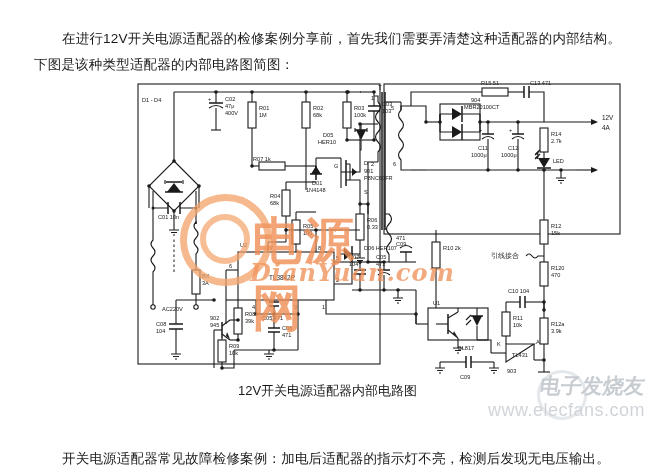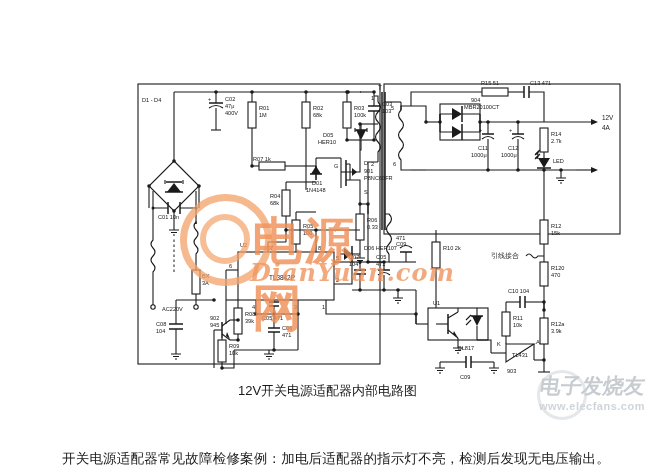--- a/index.html
+++ b/index.html
@@ -58,33 +58,34 @@
   }
   #wm-elecfans{
     right:4px;top:372px;width:170px;height:64px;opacity:.55;
   }
   #wm-elecfans .ef-cn{
     position:absolute;right:6px;top:0px;font-size:21px;font-weight:bold;
     color:#9aa3ad;font-family:"DejaVu Sans",sans-serif;
     transform:skewX(-8deg);
   }
   #wm-elecfans .ef-url{
-    position:absolute;right:6px;top:28px;font-size:11px;font-weight:bold;
+    position:absolute;right:6px;top:28px;font-size:18px;font-weight:normal;
     color:#aab2bb;letter-spacing:.5px;
   }
   #wm-elecfans .ef-disc{
     position:absolute;right:64px;top:-2px;width:44px;height:44px;
     border:3px solid #c2c9d1;border-radius:50%;opacity:.8;
   }
 </style>
 </head>
 <body>
 
 <div class="page">
 
+  <p class="para" id="intro-para">在进行12V开关电源适配器的检修案例分享前，首先我们需要弄清楚这种适配器的内部结构。下图是该种类型适配器的内部电路图简图：</p>
 
   <div id="schematic">
     <svg width="655" height="320" viewBox="0 0 655 320" xmlns="http://www.w3.org/2000/svg">
       <defs>
         <style>
           .w{stroke:#1a1a1a;stroke-width:1.1;fill:none;}
           .wt{stroke:#1a1a1a;stroke-width:1.5;fill:none;}
           .dash{stroke:#1a1a1a;stroke-width:1;fill:none;stroke-dasharray:2.5 2.5;}
           .fill{fill:#1a1a1a;stroke:none;}
           .box{stroke:#1a1a1a;stroke-width:1.1;fill:#ffffff;}

